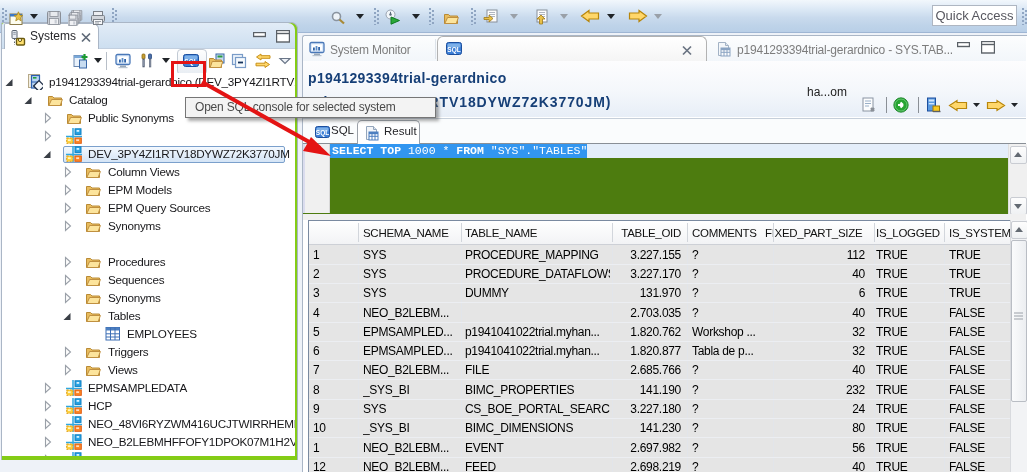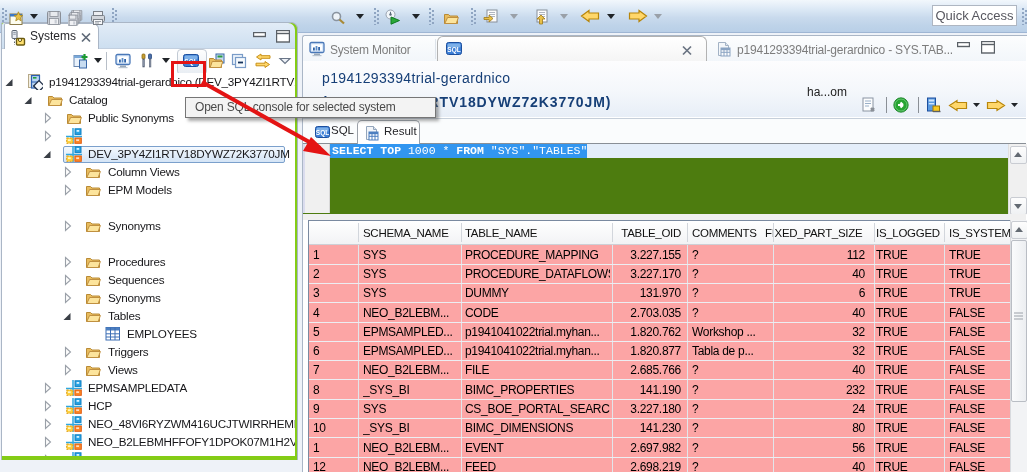--- a/index.html
+++ b/index.html
@@ -25,38 +25,38 @@
 .trow .txt{position:absolute;top:2px}
 #rightpanel{position:absolute;left:302px;top:35px;width:724px;height:437px;background:#fff;
  border:1px solid #aab6c6;border-bottom:none;border-right:none;border-radius:3px 0 0 0}
 #edtabzone{position:absolute;left:0;top:0;width:723px;height:26px;
  background:linear-gradient(#fcfdfe,#f2f6fa);border-bottom:1px solid #d9e0ea;border-radius:3px 0 0 0}
 .etxt{position:absolute;top:7px;font-size:11.5px;letter-spacing:-0.2px;white-space:nowrap}
 #etab2{position:absolute;left:134px;top:0px;width:268px;height:26px;background:linear-gradient(#fff,#f4f4f4);
  border:1px solid #b2b2b2;border-bottom:none;border-radius:6px 6px 0 0}
 #edhead{position:absolute;left:0;top:25px;width:723px;height:56px;
  background:linear-gradient(#fdfdfe 0%,#f4f7fb 55%,#e7eef7 100%)}
-#edhead .t1{position:absolute;left:19px;top:9px;font-size:14px;font-weight:normal;color:#163f77;letter-spacing:0.35px}
+#edhead .t1{position:absolute;left:5px;top:9px;font-size:14px;font-weight:bold;color:#163f77;letter-spacing:0.35px}
 #edhead .t2{position:absolute;left:19px;top:33px;font-size:14px;font-weight:bold;color:#163f77;letter-spacing:0.9px}
 #edhead .host{position:absolute;left:504px;top:24px;font-size:12px;color:#222}
 #subtabs{position:absolute;left:0;top:82px;width:723px;height:25px;
  background:#fafcfd;border-top:1px solid #c6cfda}
 #sqltabtxt{position:absolute;left:28px;top:5px;font-size:11.5px;color:#26262a}
 #resulttab{position:absolute;left:54px;top:1px;width:61px;height:23px;background:#fff;
  border:1px solid #9aa0a8;border-bottom:none;border-radius:5px 5px 0 0}
 #resulttab .lbl{position:absolute;left:26px;top:4px;font-size:11.5px;color:#26262a}
 #sqledit{position:absolute;left:0;top:108px;width:723px;height:70px;background:#4d7c0f}
 #edgutter{position:absolute;left:2px;top:0;width:24px;height:69px;background:#f0f0f0;border-right:1px solid #d8d8d8}
 #edmargin{position:absolute;left:0;top:0;width:4px;height:69px;background:#dadcee}
 #curline{position:absolute;left:27px;top:0px;width:678px;height:13.5px;background:#e4eefa}
 #selline{position:absolute;left:27px;top:0px;height:13.5px;background:#3296f0;padding-left:2px;color:#fff;
  font-family:"Liberation Mono",monospace;font-size:11.5px;line-height:14px;white-space:pre}
 #sqlsb{position:absolute;left:705px;top:0;width:18px;height:70px;background:#f0f0f0;border-left:1px solid #e0e0e0}
 #sash2{position:absolute;left:0;top:178px;width:723px;height:6px;background:#f0f0f0}
-#grid{position:absolute;left:5px;top:184px;width:702px;height:252px;background:#fca5a5;
+#grid{position:absolute;left:5px;top:184px;width:702px;height:252px;background:#e5e5e5;
  border-top:1px solid #7a8aa0;border-left:1px solid #7a8aa0}
 #gridhead{position:absolute;left:0;top:0;width:702px;height:23px;
  background:linear-gradient(#ffffff,#f2f3f5);border-bottom:1px solid #cdd0d6}
 .gh{position:absolute;top:6px;font-size:11.5px;color:#111;letter-spacing:-0.3px}
 .gv{position:absolute;top:0;width:1px;height:252px;background:#e2e5ea}
 .ghv{position:absolute;top:2px;width:1px;height:19px;background:#d2d6dc}
 .grow{position:absolute;left:0;width:702px;height:19px;border-bottom:1px solid #eceef2;font-size:12px;color:#000;letter-spacing:-0.3px}
 .gc{position:absolute;top:3px;white-space:nowrap;overflow:hidden}
 .gr{text-align:right}
 #gridsb{position:absolute;left:707px;top:184px;width:16px;height:252px;background:#f2f3f5;border-left:1px solid #d8dade}
@@ -323,20 +323,30 @@
         </div>
 <div class="trow" style="left:0;top:108px;width:293px">
           <svg style="position:absolute;left:59px;top:2px;z-index:10;" width="14" height="14" viewBox="0 0 14 14">
             <path d="M4.5 2.5 L9.5 7 L4.5 11.5 Z" fill="#fdfdfd" stroke="#9aa0a8" stroke-width="1.1"></path>
           </svg>
           <svg style="position:absolute;left:83px;top:1px;z-index:10;" width="16" height="16" viewBox="0 0 16 16">
             <path d="M1.5 4.5 L5.5 4.5 L7 6 L14.5 6 L14.5 13.5 L1.5 13.5 Z" fill="#e8bc5e" stroke="#b98a35" stroke-width="1"></path>
             <path d="M4.6 7.5 L15.4 7.5 L13.2 13.5 L1.8 13.5 Z" fill="#fce49c" stroke="#c09040" stroke-width="1"></path>
           </svg>
           <span class="txt" style="left:106px">EPM Models</span>
+        </div>
+<div class="trow" style="left:0;top:126px;width:293px">
+          <svg style="position:absolute;left:59px;top:2px;z-index:10;" width="14" height="14" viewBox="0 0 14 14">
+            <path d="M4.5 2.5 L9.5 7 L4.5 11.5 Z" fill="#fdfdfd" stroke="#9aa0a8" stroke-width="1.1"></path>
+          </svg>
+          <svg style="position:absolute;left:83px;top:1px;z-index:10;" width="16" height="16" viewBox="0 0 16 16">
+            <path d="M1.5 4.5 L5.5 4.5 L7 6 L14.5 6 L14.5 13.5 L1.5 13.5 Z" fill="#e8bc5e" stroke="#b98a35" stroke-width="1"></path>
+            <path d="M4.6 7.5 L15.4 7.5 L13.2 13.5 L1.8 13.5 Z" fill="#fce49c" stroke="#c09040" stroke-width="1"></path>
+          </svg>
+          <span class="txt" style="left:106px">EPM Query Sources</span>
         </div>
 <div class="trow" style="left:0;top:144px;width:293px">
           <svg style="position:absolute;left:59px;top:2px;z-index:10;" width="14" height="14" viewBox="0 0 14 14">
             <path d="M4.5 2.5 L9.5 7 L4.5 11.5 Z" fill="#fdfdfd" stroke="#9aa0a8" stroke-width="1.1"></path>
           </svg>
           <svg style="position:absolute;left:83px;top:1px;z-index:10;" width="16" height="16" viewBox="0 0 16 16">
             <path d="M1.5 4.5 L5.5 4.5 L7 6 L14.5 6 L14.5 13.5 L1.5 13.5 Z" fill="#e8bc5e" stroke="#b98a35" stroke-width="1"></path>
             <path d="M4.6 7.5 L15.4 7.5 L13.2 13.5 L1.8 13.5 Z" fill="#fce49c" stroke="#c09040" stroke-width="1"></path>
           </svg>
           <span class="txt" style="left:106px">Synonyms</span>
@@ -658,21 +668,20 @@
           <div class="gc" style="left:156px;width:145px">DUMMY</div>
           <div class="gc gr" style="left:304px;width:68px">131.970</div>
           <div class="gc" style="left:383px;width:79px">?</div>
           <div class="gc gr" style="left:464px;width:92px">6</div>
           <div class="gc" style="left:567px;width:66px">TRUE</div>
           <div class="gc" style="left:640px;width:66px">TRUE</div>
         </div>
         <div class="grow" style="top:82px">
           <div class="gc" style="left:4px;width:44px">4</div>
           <div class="gc" style="left:54px;width:96px">NEO_B2LEBM...</div>
-          <div class="gc" style="left:156px;width:145px">CODE</div>
           <div class="gc gr" style="left:304px;width:68px">2.703.035</div>
           <div class="gc" style="left:383px;width:79px">?</div>
           <div class="gc gr" style="left:464px;width:92px">40</div>
           <div class="gc" style="left:567px;width:66px">TRUE</div>
           <div class="gc" style="left:640px;width:66px">FALSE</div>
         </div>
         <div class="grow" style="top:101px">
           <div class="gc" style="left:4px;width:44px">5</div>
           <div class="gc" style="left:54px;width:96px">EPMSAMPLED...</div>
           <div class="gc" style="left:156px;width:145px">p1941041022trial.myhan...</div>

